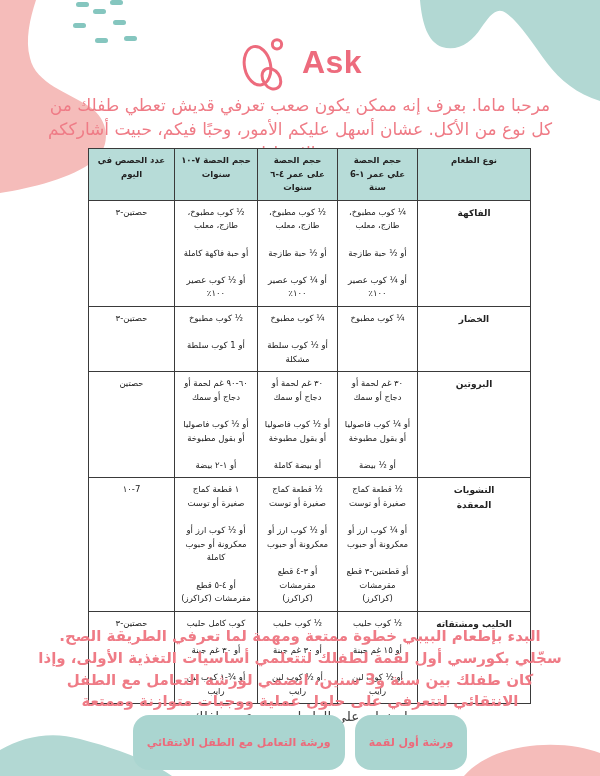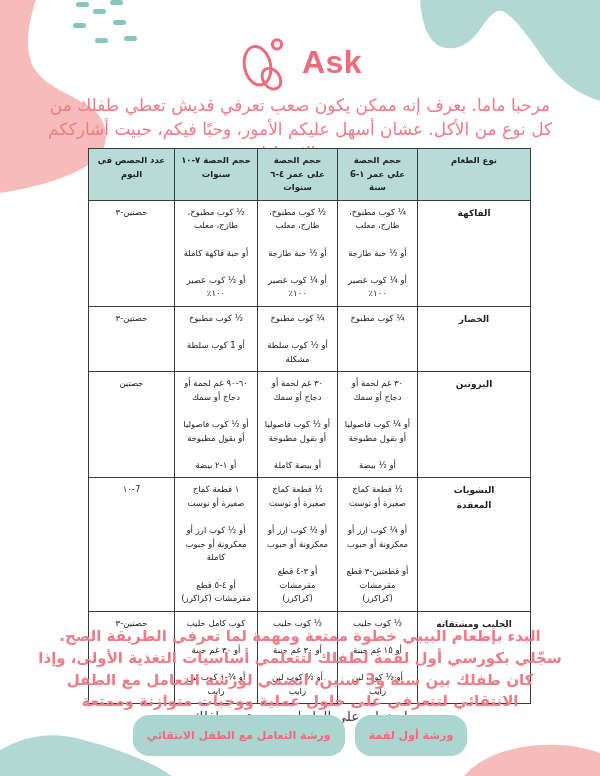--- a/index.html
+++ b/index.html
@@ -25,21 +25,21 @@
   th{background:var(--table_header_bg,#b7dcd8);font-weight:bold;}
   td.lbl{font-weight:bold;font-size:9px;margin-top:40px;}
   
   .footer-para{position:absolute;top:626px;left:38px;right:38px;z-index:2;direction:rtl;text-align:center;
     color:var(--text_red,#ef7b86);font-weight:bold;font-size:15px;line-height:1.45;}
   .cta{position:absolute;top:688px;left:0;right:0;z-index:2;direction:rtl;text-align:center;
     color:var(--cta_text,#424242);font-weight:normal;font-size:13.5px;margin-top:20px;}
   .buttons{position:absolute;top:715px;left:0;right:0;z-index:2;display:flex;direction:rtl;
     justify-content:center;gap:10px;}
   .btn{background:var(--button_bg,#aad5d0);color:var(--button_text,#ec6b7b);border:none;cursor:pointer;
-    font-family:"DejaVu Sans",sans-serif;font-weight:bold;font-size:11px;padding:14px 14px;border-radius:16px;direction:rtl;}
+    font-family:"DejaVu Sans",sans-serif;font-weight:bold;font-size:11px;padding:21px 14px;border-radius:16px;direction:rtl;}
 </style>
 </head>
 <body>
 
 <svg class="bg" width="600" height="776" viewBox="0 0 600 776">
   <path fill="#f5bcba" d="M0,0 L36,0 C30,18 25,40 30,58 C36,84 68,92 90,107 C109,120 112,146 94,161 C72,178 32,188 0,193 Z"></path>
   <path fill="#b2d8d3" d="M420,0 L600,0 L600,101 C577,94 560,80 547,63 C533,44 520,23 506,13 C496,6 489,17 481,28 C472,42 458,52 442,47 C428,42 422,24 420,0 Z"></path>
   <path fill="#b2d8d3" d="M0,750 C24,736 52,731 80,739 C122,750 154,763 172,776 L0,776 Z"></path>
   <path fill="#f5bcba" d="M464,776 C476,762 497,751 523,747 C553,742 582,746 600,753 L600,776 Z"></path>
 </svg>

